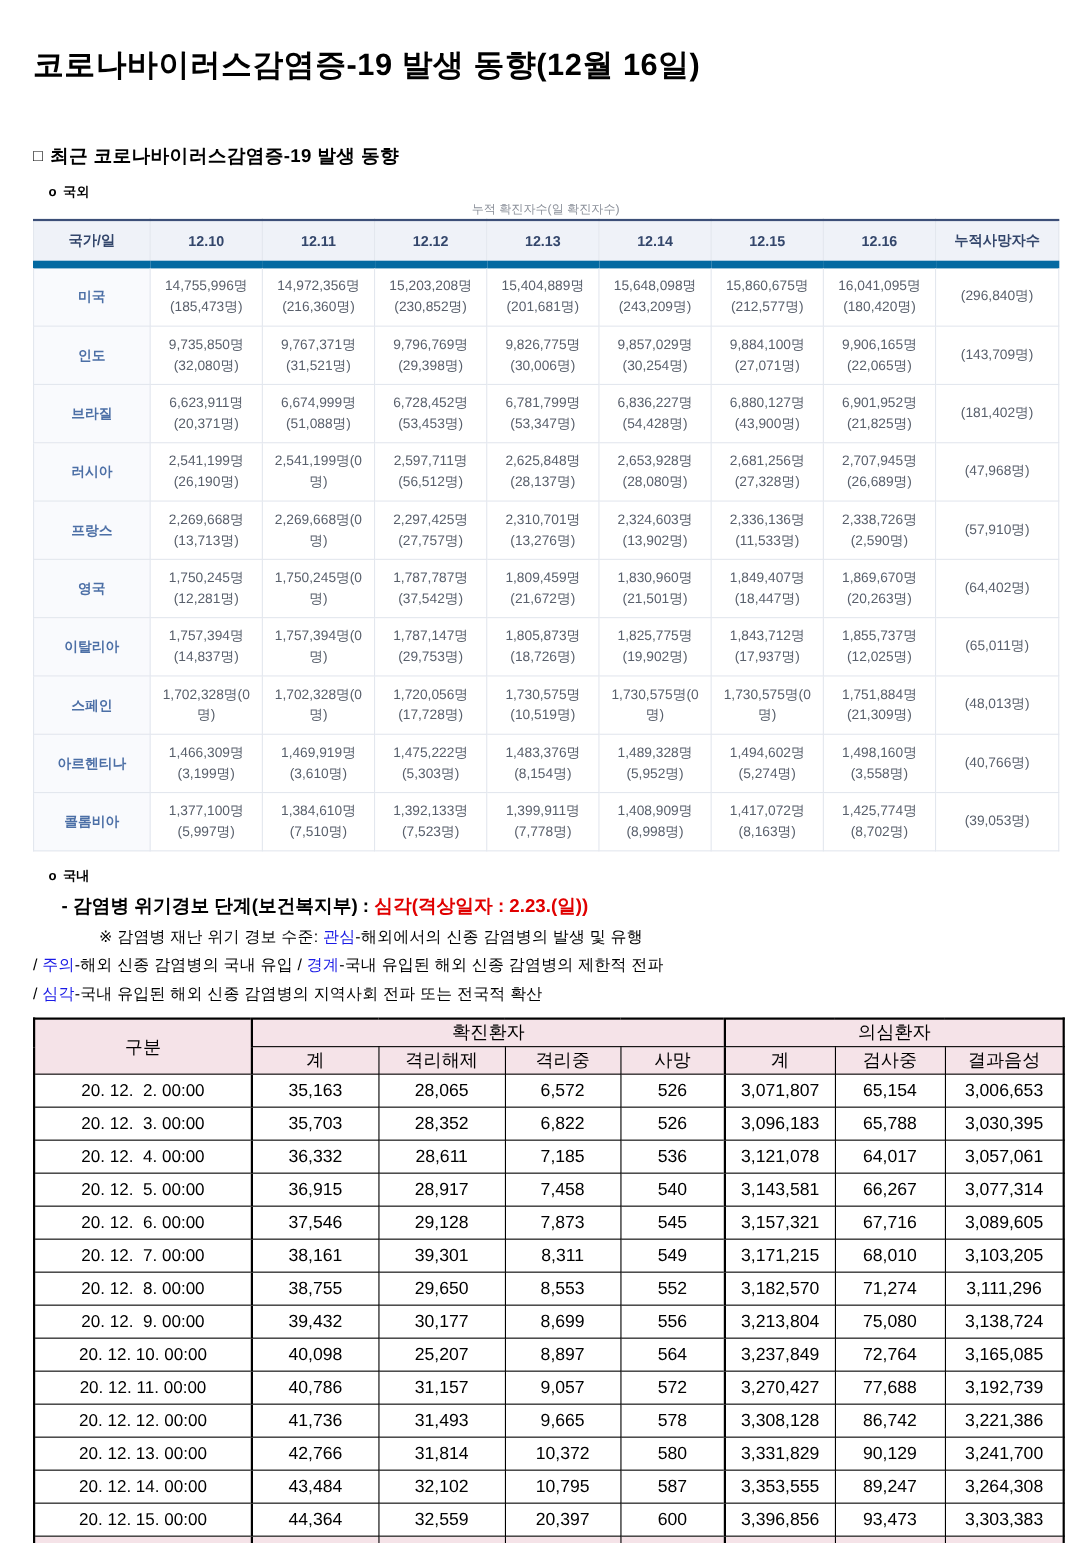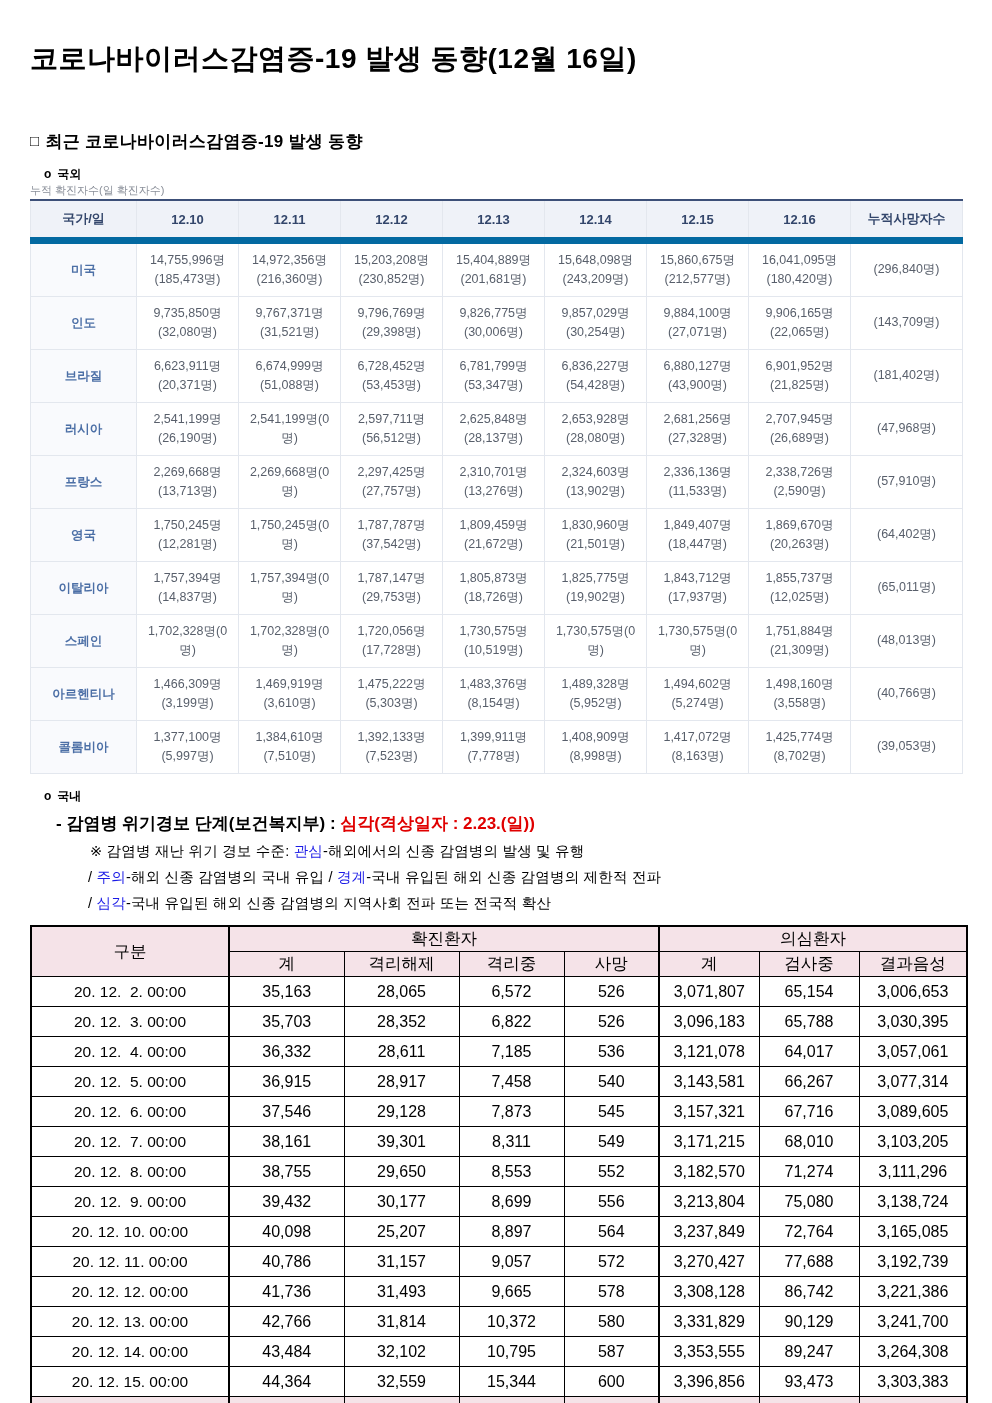--- a/index.html
+++ b/index.html
@@ -6,39 +6,39 @@
   body{width:992px;font-family:"Liberation Sans","DejaVu Sans",sans-serif;color:#000;}
   .page{position:relative;width:992px;min-height:1403px;box-sizing:border-box;padding:0 30px 30px 30px;}
 
   .title{text-align:left;font-size:28px;font-weight:900;letter-spacing:0.5px;
          padding-top:40px;margin:0;}
 
   .sec-head{margin-top:52px;font-size:17px;font-weight:700;letter-spacing:0.3px;}
   .sec-head .bullet{font-size:15px;margin-right:6px;position:relative;top:-1px;}
   .sub-head{margin-top:13px;margin-left:14px;font-size:12px;font-weight:700;}
   .sub-head .obullet{margin-right:6px;font-weight:700;}
-  .tbl-note{text-align:left;font-size:11px;color:var(--note-gray,#8a8f99);margin-top:0px;height:14px;}
+  .tbl-note{text-align:center;font-size:11px;color:var(--note-gray,#8a8f99);margin-top:0px;height:14px;}
 
   
   table.t1{width:100%;border-collapse:collapse;table-layout:fixed;margin-top:2px;
            border-top:2px solid var(--t1-top,#3c4f78);border-bottom:1px solid #dfe3ea;}
   .t1 th,.t1 td{border:1px solid #e3e7ee;padding:0;}
   .t1 thead th{background:var(--t1-head-bg,#eff2f8);color:var(--t1-head-tx,#33466b);
                font-size:13px;font-weight:700;height:36px;border-bottom:7px solid #0369a1;}
   .t1 tbody th{background:#f9fafd;color:var(--country-blue,#4c6fa6);font-size:12.5px;font-weight:700;}
   .t1 tbody td{height:52px;text-align:center;color:var(--data-gray,#585f6b);
                font-size:12.5px;line-height:1.55;}
   .t1 tbody td .ln{display:block;}
 
   
   .alert-line{margin:7px 0 0 26px;font-size:17px;font-weight:700;}
   .alert-line .red{color:var(--alert-red,#e00000);}
   .note-line{font-size:14.5px;margin-top:7px;letter-spacing:0.2px;}
   .note-line.lv1{margin-left:60px;}
-  .note-line.lv2{margin-left:58px;}
+  .note-line.lv2{}
   .note-line .blue{color:var(--kw-blue,#1a1ae6);}
 
   
   table.t2{width:100%;border-collapse:collapse;table-layout:fixed;margin-top:12px;
            border:2px solid #000;font-size:16px;}
   .t2 th,.t2 td{border:1px solid #000;text-align:center;padding:0;}
   .t2 thead th{background:var(--pink,#f5e3e8);font-weight:500;font-size:16.5px;height:24px;}
   .t2 tbody td{height:29px;font-size:16px;}
   .t2 td.date{white-space:pre;font-size:15.5px;}
   .t2 .gl{border-left:2px solid #000;}
@@ -578,21 +578,21 @@
           <td class="num">10,795</td>
           <td class="num">587</td>
           <td class="num gl">3,353,555</td>
           <td class="num">89,247</td>
           <td class="num">3,264,308</td>
         </tr>
         <tr>
           <td class="date">20. 12. 15. 00:00</td>
           <td class="num gl">44,364</td>
           <td class="num">32,559</td>
-          <td class="num">15,344</td>
+          <td class="num">20,397</td>
           <td class="num">600</td>
           <td class="num gl">3,396,856</td>
           <td class="num">93,473</td>
           <td class="num">3,303,383</td>
         </tr>
         <tr class="hl">
           <td class="date">20. 12. 16. 00:00</td>
           <td class="num gl">45,442</td>
           <td class="num">32,947</td>
           <td class="num">11,883</td>

